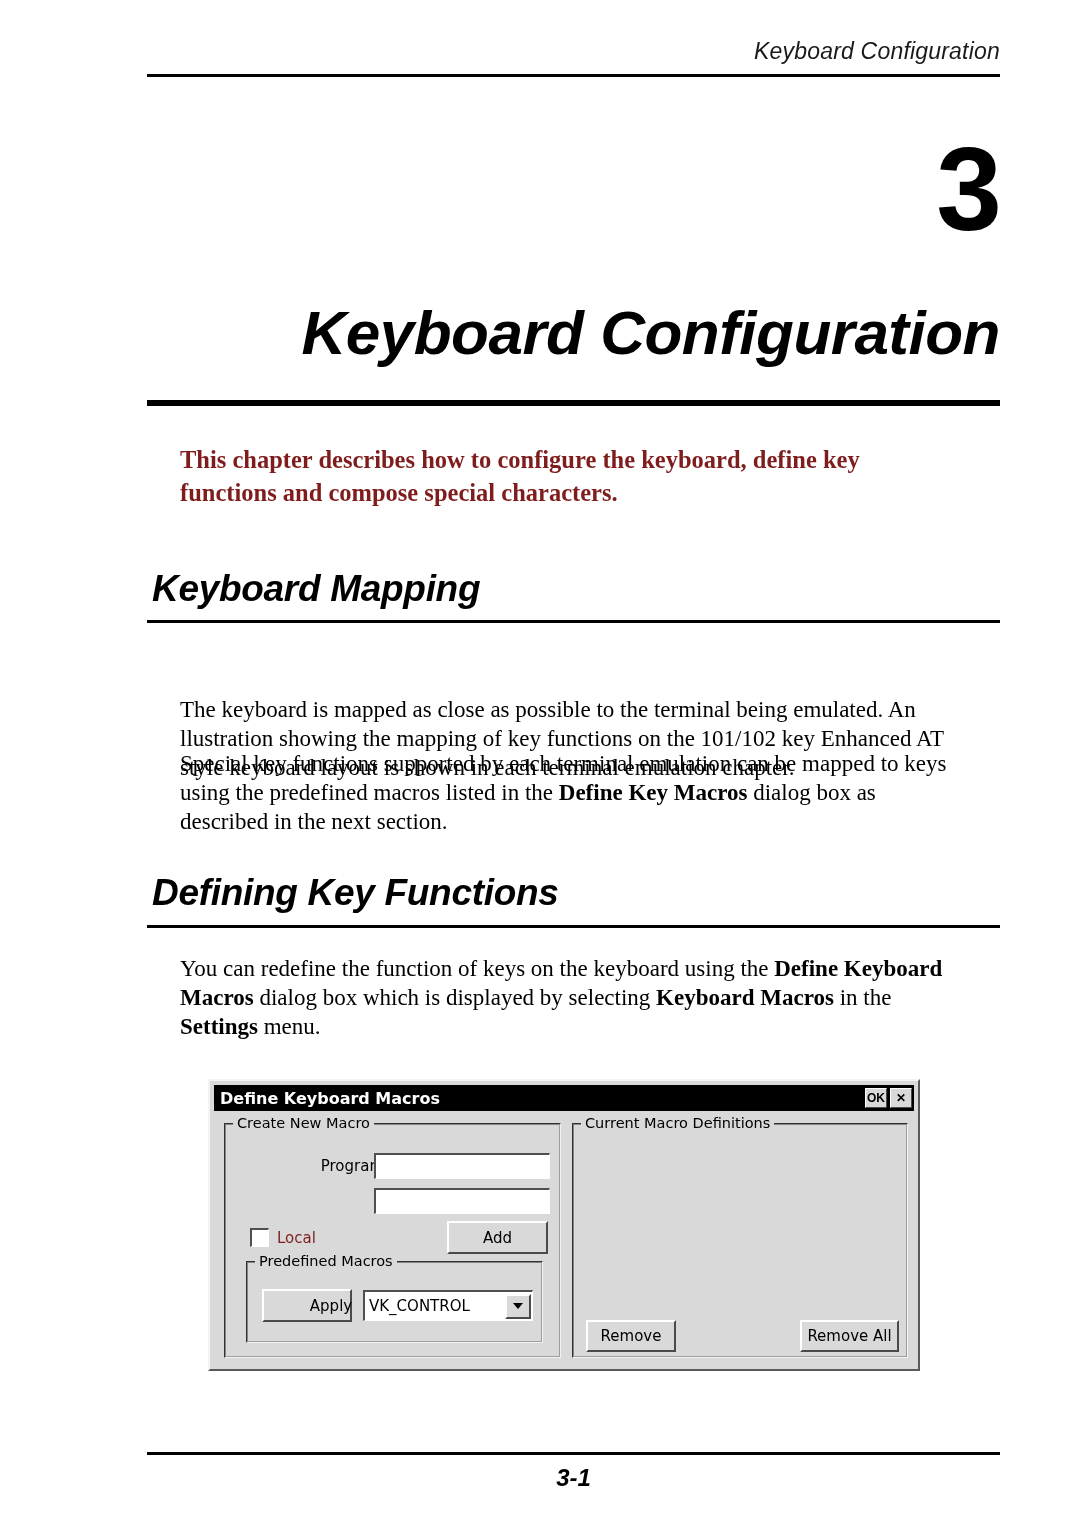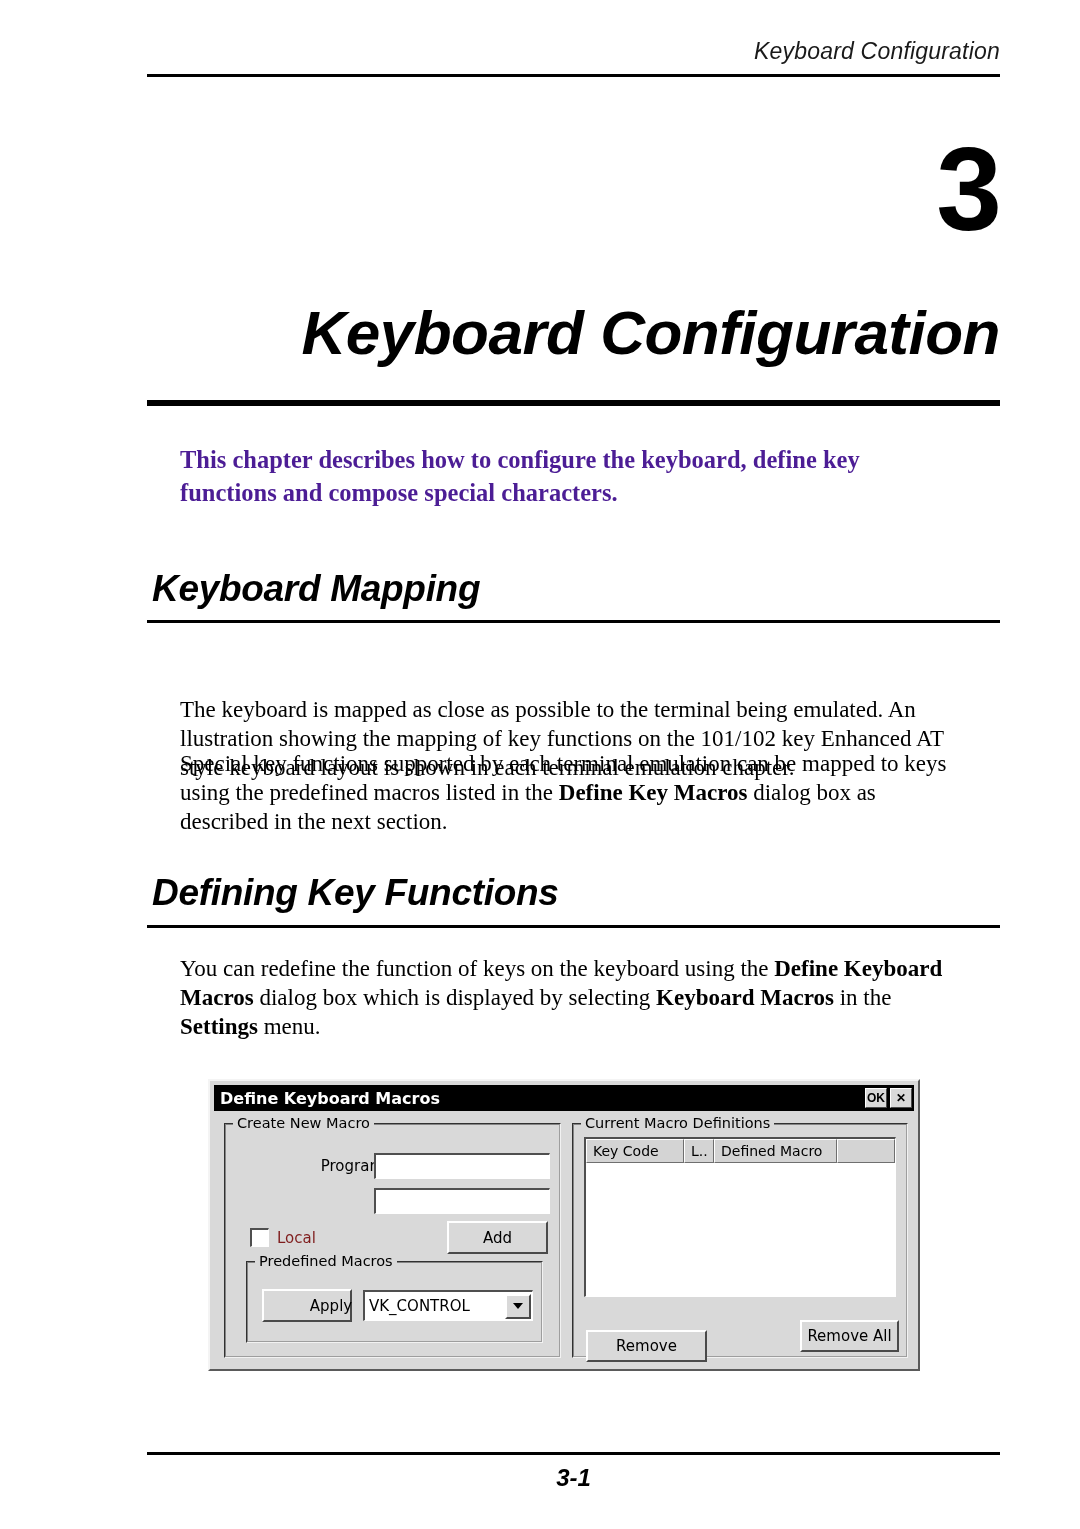--- a/index.html
+++ b/index.html
@@ -77,21 +77,21 @@
   
   .chapter-intro {
     position: absolute;
     left: 180px;
     top: 443px;
     width: 740px;
     font-family: "Liberation Serif", serif;
     font-weight: bold;
     font-size: 24.5px;
     line-height: 1.36;
-    color: #4c1d95;
+    color: #7f1d1d;
   }
 
   
   .section-heading {
     position: absolute;
     left: 152px;
     font-family: "Liberation Sans", sans-serif;
     font-weight: bold;
     font-style: italic;
     font-size: 37px;
@@ -284,21 +284,21 @@
     display: flex;
     align-items: center;
     justify-content: center;
     font-family: "DejaVu Sans", sans-serif;
     font-size: 15px;
     color: #000;
     white-space: nowrap;
   }
   .btn-add    { left: 221px; top: 96px;  width: 101px; height: 33px; }
   .btn-apply  { left: 14px;  top: 26px;  width: 90px;  height: 33px; padding-left: 48px; }
-  .btn-remove { left: 12px;  top: 205px; width: 121px;  height: 32px; }
+  .btn-remove { left: 12px;  top: 195px; width: 90px;  height: 32px; }
   .btn-remove-all { left: 226px; top: 195px; width: 99px; height: 32px; }
 
   
   .combo {
     position: absolute;
     left: 115px;
     top: 27px;
     width: 170px;
     height: 31px;
     background: #ffffff;
@@ -467,29 +467,20 @@
         <div class="combo-arrow">
           <div class="arrow-glyph"></div>
         </div>
       </div>
     </div>
   </div>
 
   <div class="groupbox grp-current">
     <div class="group-legend">Current Macro Definitions</div>
 
-    <div class="listview">
-      <div class="lv-header">
-        <div class="lv-col lv-col-0">Key Code</div>
-        <div class="lv-col lv-col-1">L..</div>
-        <div class="lv-col lv-col-2">Defined Macro</div>
-        <div class="lv-col lv-col-3"></div>
-      </div>
-      <div class="lv-body"></div>
-    </div>
 
     <div class="btn btn-remove">Remove</div>
     <div class="btn btn-remove-all">Remove All</div>
   </div>
 </div>
 
 <div class="footer-rule"></div>
 <div class="footer-page">3-1</div>
 
 </body></html>

